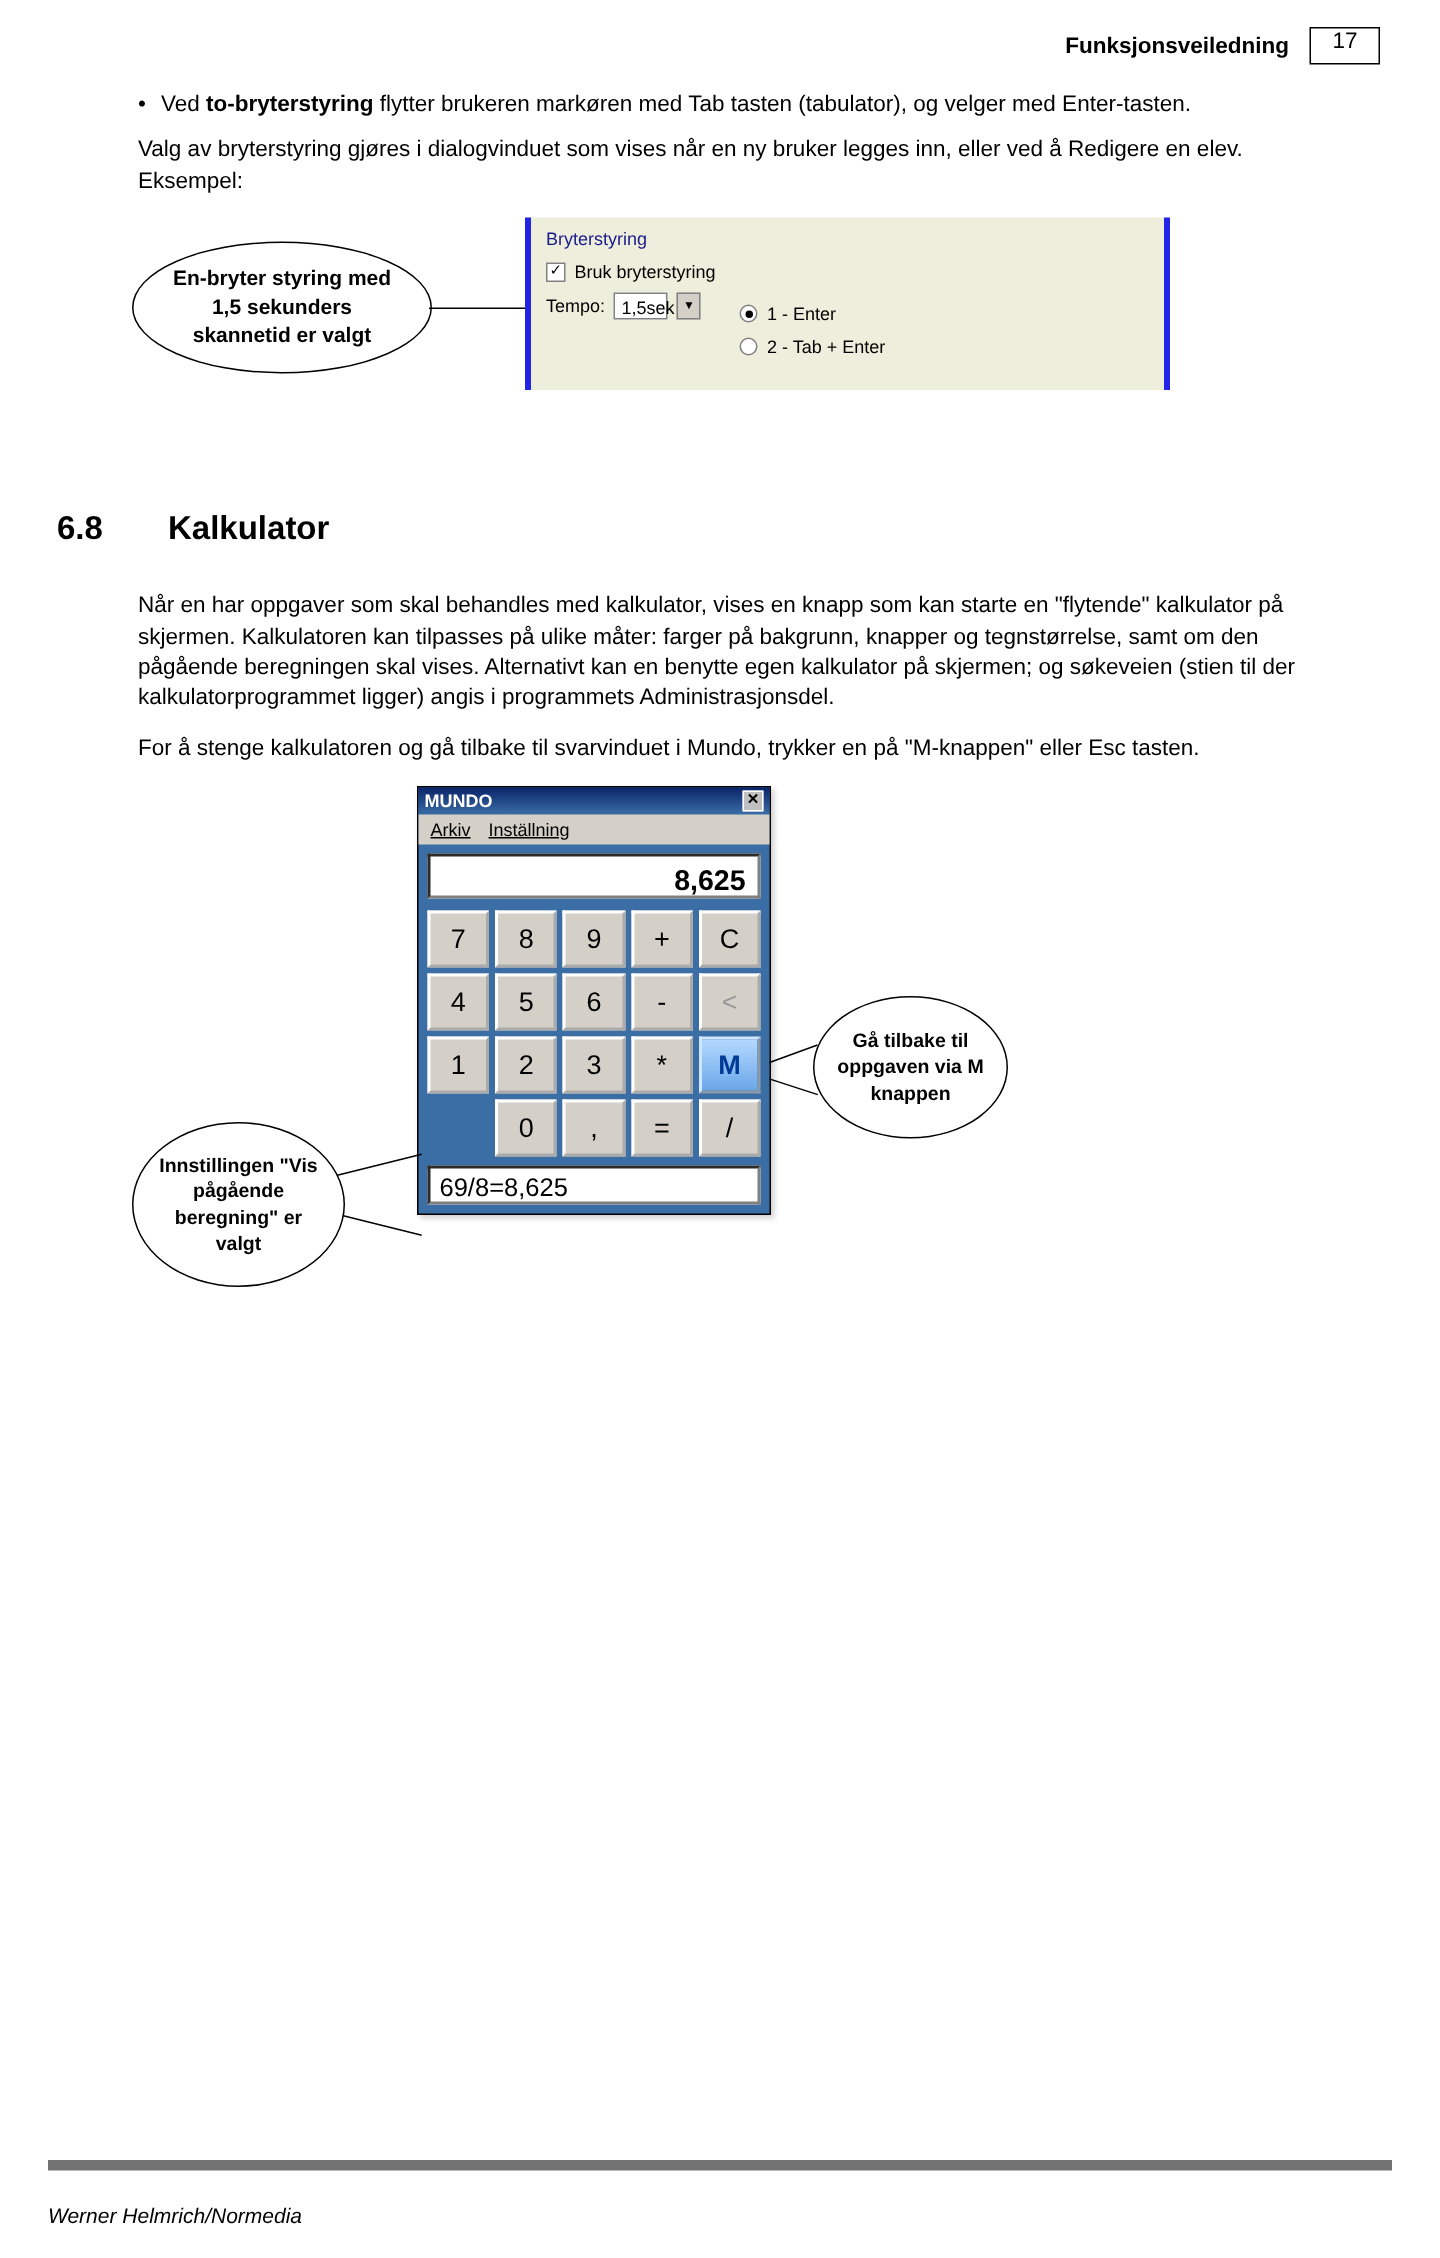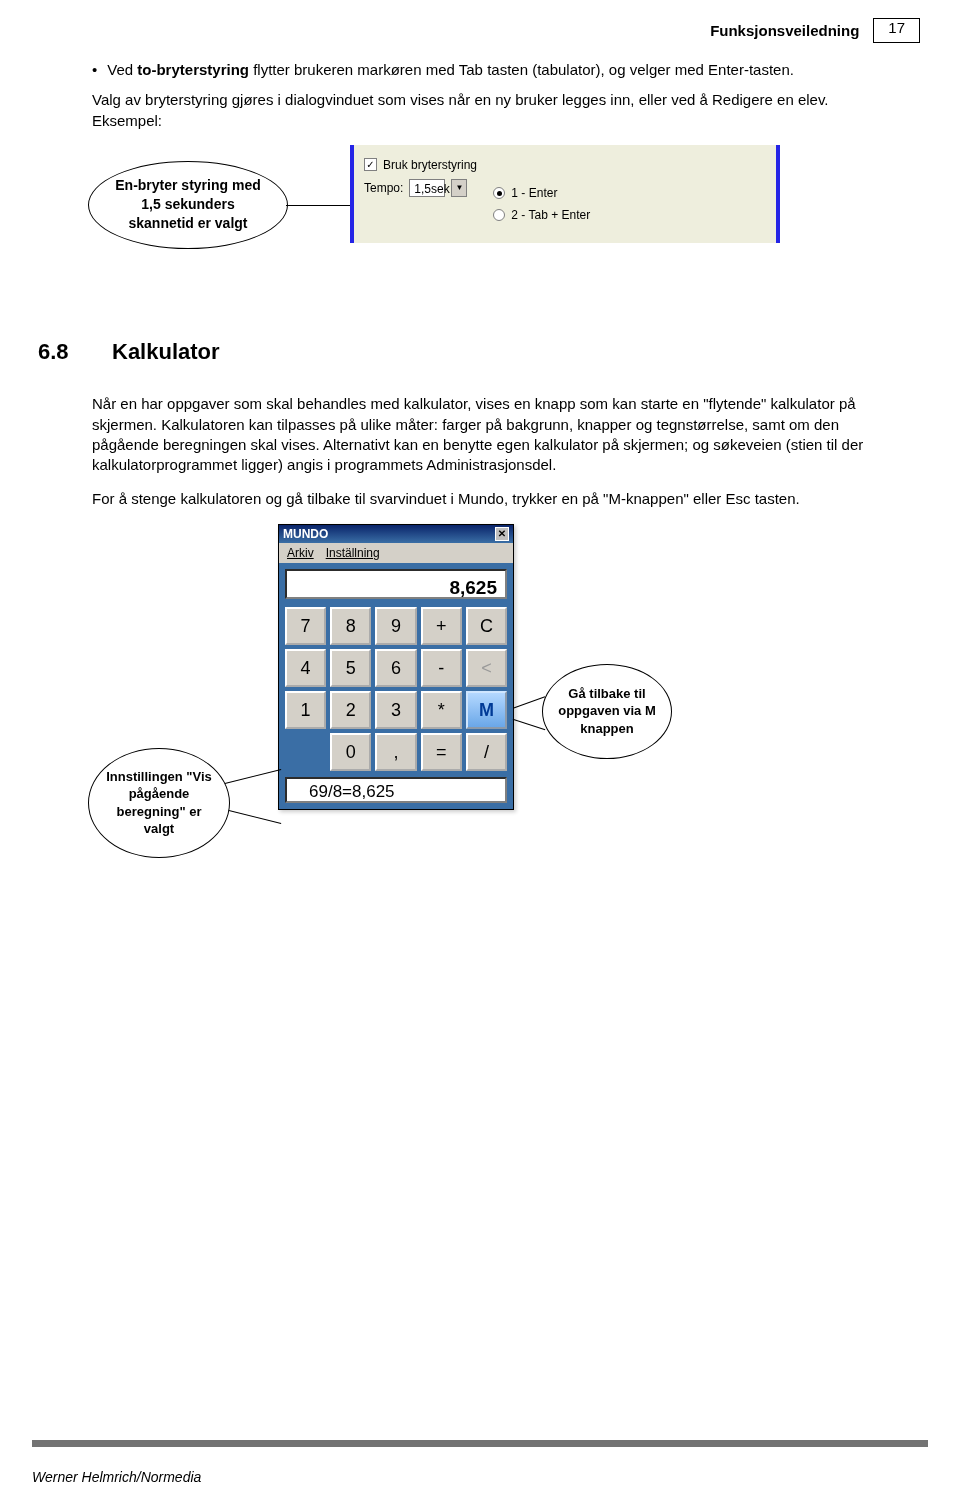--- a/index.html
+++ b/index.html
@@ -222,21 +222,21 @@
   .calc-btn-m {
     background: linear-gradient(#b4d8ff,#6aa7e8);
     border: 2px outset #cfe6ff;
     color: #003a96;
     font-weight: bold;
   }
   .calc-lt { color: #999; }
   .calc-running {
     background: #fff;
     border: 2px inset #808080;
-    padding: 2px 22px;
+    padding: 2px 6px;
     font-size: 17px;
     height: 26px;
   }
 
   .callout2 {
     position: absolute;
     left: 450px;
     top: 140px;
     width: 130px;
     height: 95px;
@@ -303,20 +303,21 @@
     </span>
   </div>
 
   <div class="hanging-block para">Valg av bryterstyring gjøres i dialogvinduet som vises når en ny bruker legges inn, eller ved å Redigere en elev. Eksempel:</div>
 
   <div class="fig1">
     <div class="callout1">En-bryter styring med 1,5 sekunders skannetid er valgt</div>
     <div class="callout1-line"></div>
 
     <div class="panel1">
+      <div class="fieldset-label">Bryterstyring</div>
       <div class="panel1-row">
         <span class="chkbox">✓</span>
         <span>Bruk bryterstyring</span>
       </div>
       <div class="panel1-row" style="align-items:flex-start">
         <div style="display:flex;align-items:center;gap:6px">
           <span>Tempo:</span>
           <span class="tempo-input">1,5sek</span>
           <span class="tempo-btn">▼</span>
         </div>

